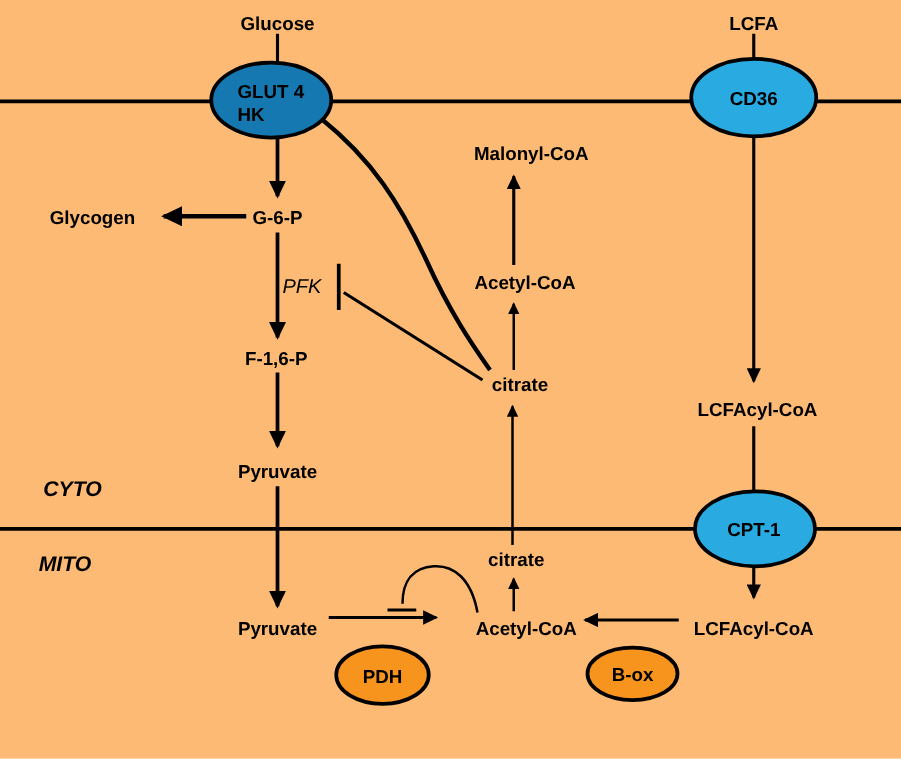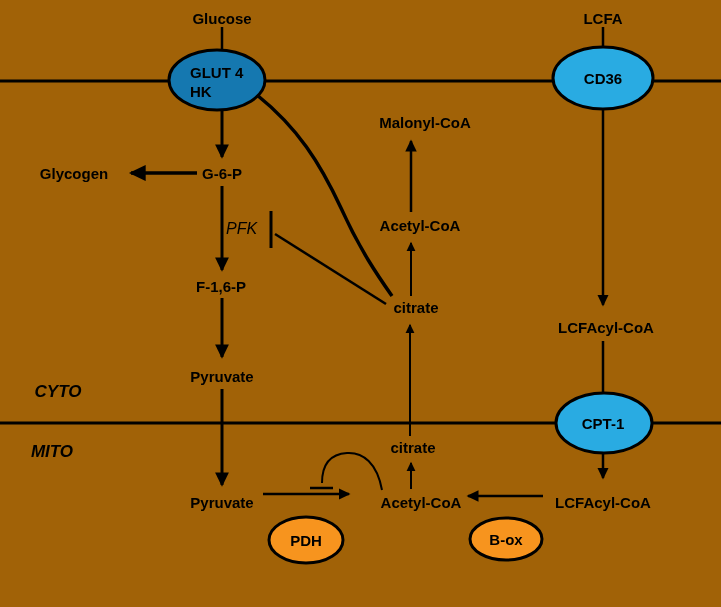--- a/index.html
+++ b/index.html
@@ -1,20 +1,20 @@
 <!DOCTYPE html>
 <html><head>
 <meta charset="utf-8">
 <style>
   html, body { margin: 0; padding: 0; background: #ffffff; }
   .canvas {
     position: relative;
     width: 721px;
     height: 607px;
-    background: #a16207;
+    background: #fdba74;
     font-family: "Liberation Sans", sans-serif;
     overflow: hidden;
   }
   svg text {
     font-family: "Liberation Sans", sans-serif;
     font-size: 15px;
     font-weight: bold;
     fill: #000000;
   }
   svg text.enzyme-italic {

